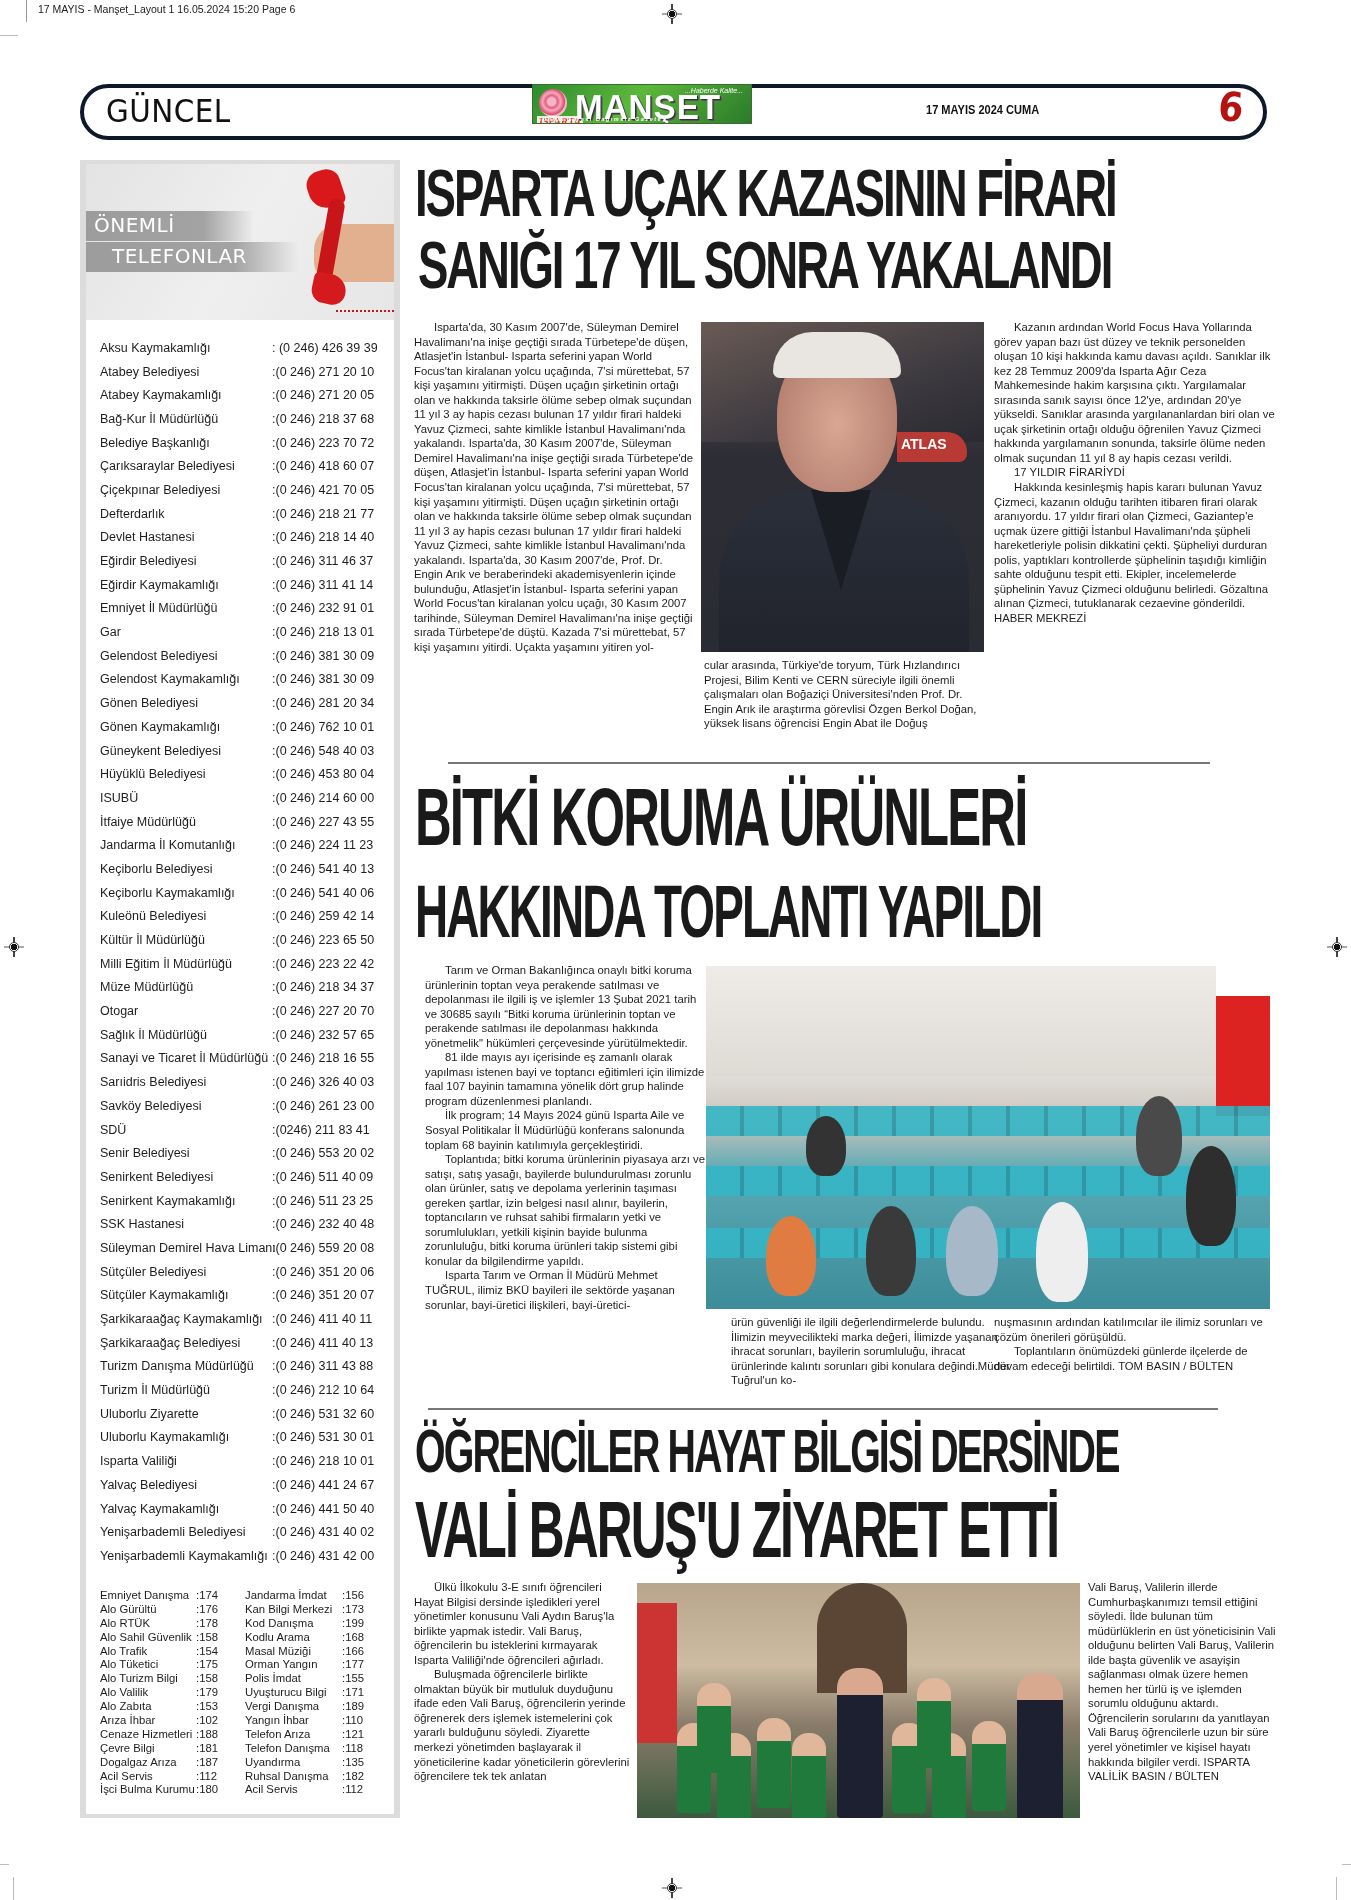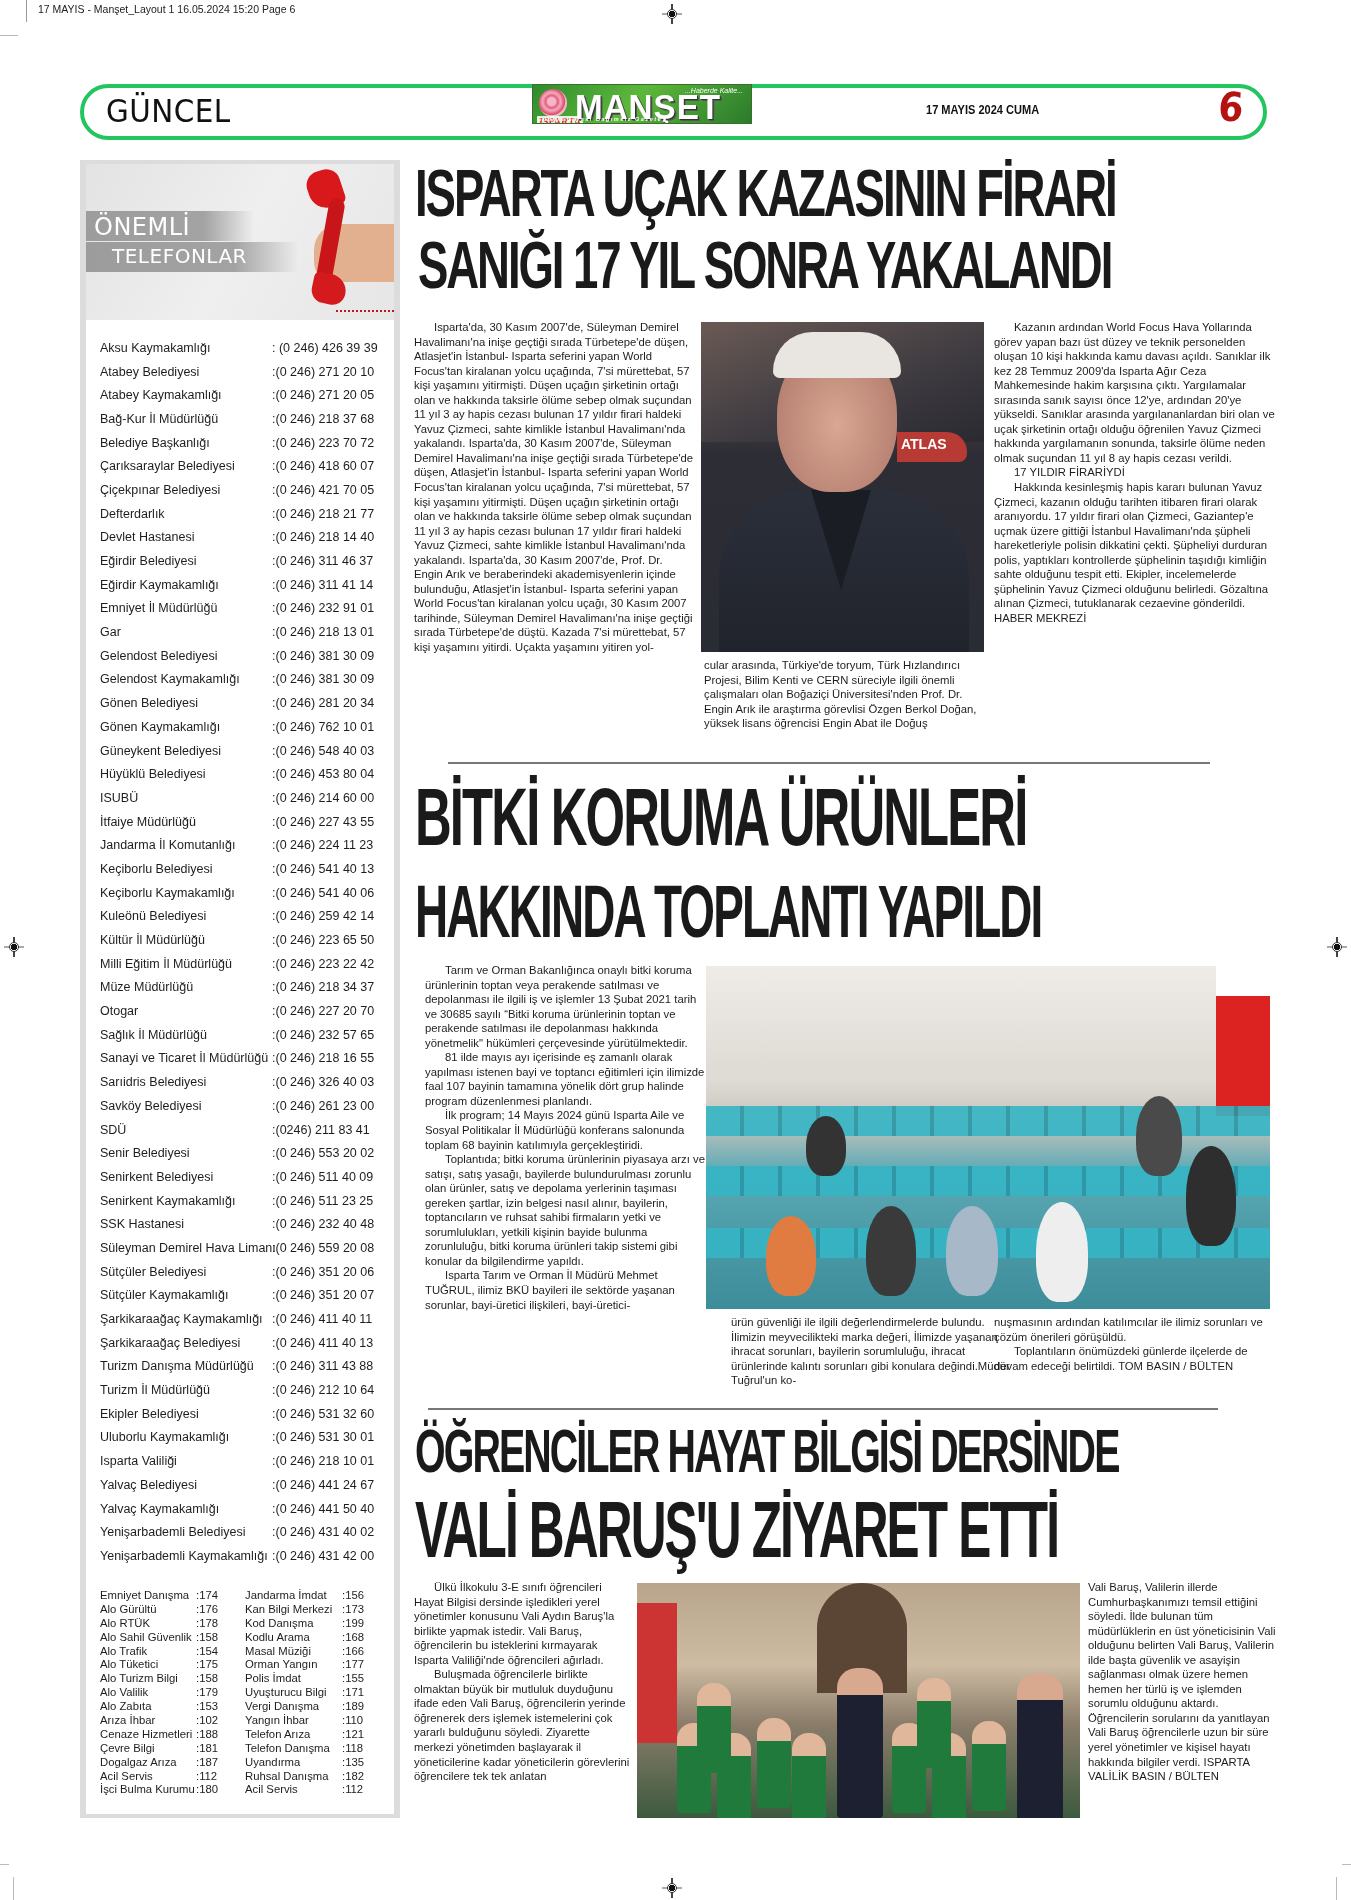--- a/index.html
+++ b/index.html
@@ -8,39 +8,39 @@
 
   .slug { position: absolute; left: 38px; top: 3px; font-size: 10.5px; color: #222; font-family: "Liberation Sans", sans-serif; }
   .slug-rule { position: absolute; left: 26px; top: 0; width: 1px; height: 22px; background: #999; }
   .crop { position: absolute; background: #bbb; }
   .reg { position: absolute; width: 20px; height: 20px; }
   .reg .h { position: absolute; left: 0; top: 9px; width: 20px; height: 1.5px; background: #aaa; }
   .reg .v { position: absolute; left: 9px; top: 0; width: 1.5px; height: 20px; background: #444; }
   .reg .c { position: absolute; left: 5px; top: 5px; width: 10px; height: 10px; border: 1px solid #333; border-radius: 50%; background: radial-gradient(circle, #111 0 3px, #fff 3.5px); }
 
   
-  .header { position: absolute; left: 80px; top: 84px; width: 1187px; height: 56px; border: 4px solid #22c55e; border-radius: 30px; background: #fff; }
+  .header { position: absolute; left: 80px; top: 84px; width: 1187px; height: 56px; border: 4px solid #0f172a; border-radius: 30px; background: #fff; }
   .section-title { position: absolute; left: 22px; top: 4px; font-family: "DejaVu Sans", sans-serif; font-size: 32px; font-weight: normal; color: #111; letter-spacing: 0.5px; transform: scaleX(0.92); transform-origin: left; }
   .logo { position: absolute; left: 448px; top: -4px; width: 220px; height: 40px; background: linear-gradient(135deg, #2e8b2e, #5cb83a 45%, #2b7a2b); border: 1px solid #3b6e2b; overflow: hidden; }
   .logo .rose { position: absolute; left: 6px; top: 4px; width: 28px; height: 28px; border-radius: 50%; background: radial-gradient(circle at 45% 45%, #f7b5c9 0 4px, #e2607f 6px, #f5a9bd 9px, #d94c6c 13px, #f3b7c7 14px); }
   .logo .isparta { position: absolute; left: 4px; top: 31px; font-family: "Liberation Serif", serif; font-size: 10px; color: #e8303a; background: rgba(255,255,255,0.85); padding: 0 2px; font-weight: bold; }
   .logo .brand { position: absolute; left: 42px; top: 2px; font-family: "Liberation Sans", sans-serif; font-weight: bold; font-size: 35px; color: #fff; letter-spacing: 1px; text-shadow: 1px 1px 0 #333, 2px 2px 0 #555; transform: scaleX(0.95); transform-origin: left; }
   .logo .tagline-top { position: absolute; right: 8px; top: 2px; font-size: 7px; font-style: italic; color: #fff; }
   .logo .tagline { position: absolute; left: 4px; bottom: 1px; font-size: 5.5px; letter-spacing: 1.5px; color: #fff; font-style: italic; font-weight: bold; }
   .header-date { position: absolute; left: 842px; top: 14px; font-size: 13px; font-weight: bold; color: #111; transform: scaleX(0.85); transform-origin: left; }
   .page-number { position: absolute; left: 1133px; top: -4px; font-size: 40px; font-weight: bold; color: #b51212; font-family: "DejaVu Sans", sans-serif; transform: scaleX(0.9) skewX(-4deg); }
 
   
   .sidebar { position: absolute; left: 80px; top: 160px; width: 320px; height: 1658px; background: #dcdcdc; padding: 4px; }
   .sidebar-inner { position: absolute; left: 6px; top: 4px; width: 308px; height: 1650px; background: #fff; }
   .phone-banner { position: absolute; left: 0; top: 0; width: 308px; height: 156px; background: linear-gradient(120deg, #e3e3e3, #f0efef 50%, #e6e6e6); overflow: hidden; }
   .brush { position: absolute; left: 0; height: 30px; background: linear-gradient(90deg, #9c9c9c 0, #a3a3a3 70%, rgba(163,163,163,0)); }
   .brush.b1 { top: 47px; width: 168px; }
   .brush.b2 { top: 78px; width: 212px; }
-  .banner-title1 { position: absolute; left: 8px; top: 49px; font-size: 24px; color: #fff; font-family: "DejaVu Sans", sans-serif; letter-spacing: 0.5px; }
+  .banner-title1 { position: absolute; left: 8px; top: 49px; font-size: 20px; color: #fff; font-family: "DejaVu Sans", sans-serif; letter-spacing: 0.5px; }
   .banner-title2 { position: absolute; left: 26px; top: 80px; font-size: 20px; color: #fff; font-family: "DejaVu Sans", sans-serif; letter-spacing: 0.5px; }
   .receiver { position: absolute; left: 222px; top: 6px; width: 40px; height: 140px; }
   .receiver .top { position: absolute; left: 0; top: 0; width: 34px; height: 38px; background: #d9181b; border-radius: 14px 14px 6px 18px; transform: rotate(-18deg); }
   .receiver .handle { position: absolute; left: 14px; top: 28px; width: 16px; height: 92px; background: #c7151a; border-radius: 8px; transform: rotate(10deg); }
   .receiver .bottom { position: absolute; left: 4px; top: 104px; width: 34px; height: 30px; background: #d41a1d; border-radius: 6px 18px 14px 14px; transform: rotate(12deg); }
   .hand { position: absolute; left: 228px; top: 60px; width: 84px; height: 58px; background: #e3b08f; border-radius: 26px 0 0 20px; }
   .cord { position: absolute; left: 250px; top: 138px; width: 58px; height: 10px; border-bottom: 2px dotted #c0161a; }
 
   .phone-list { position: absolute; left: 0; top: 172px; width: 308px; }
   .phone-row { display: flex; height: 23.7px; align-items: center; font-size: 12.5px; color: #1d1d1d; }
@@ -325,21 +325,21 @@
         </div>
         <div class="phone-row">
           <span class="name">Turizm Danışma Müdürlüğü</span>
           <span class="num">:(0 246) 311 43 88</span>
         </div>
         <div class="phone-row">
           <span class="name">Turizm İl Müdürlüğü</span>
           <span class="num">:(0 246) 212 10 64</span>
         </div>
         <div class="phone-row">
-          <span class="name">Ekipler Belediyesi</span>
+          <span class="name">Uluborlu Ziyarette</span>
           <span class="num">:(0 246) 531 32 60</span>
         </div>
         <div class="phone-row">
           <span class="name">Uluborlu Kaymakamlığı</span>
           <span class="num">:(0 246) 531 30 01</span>
         </div>
         <div class="phone-row">
           <span class="name">Isparta Valiliği</span>
           <span class="num">:(0 246) 218 10 01</span>
         </div>

